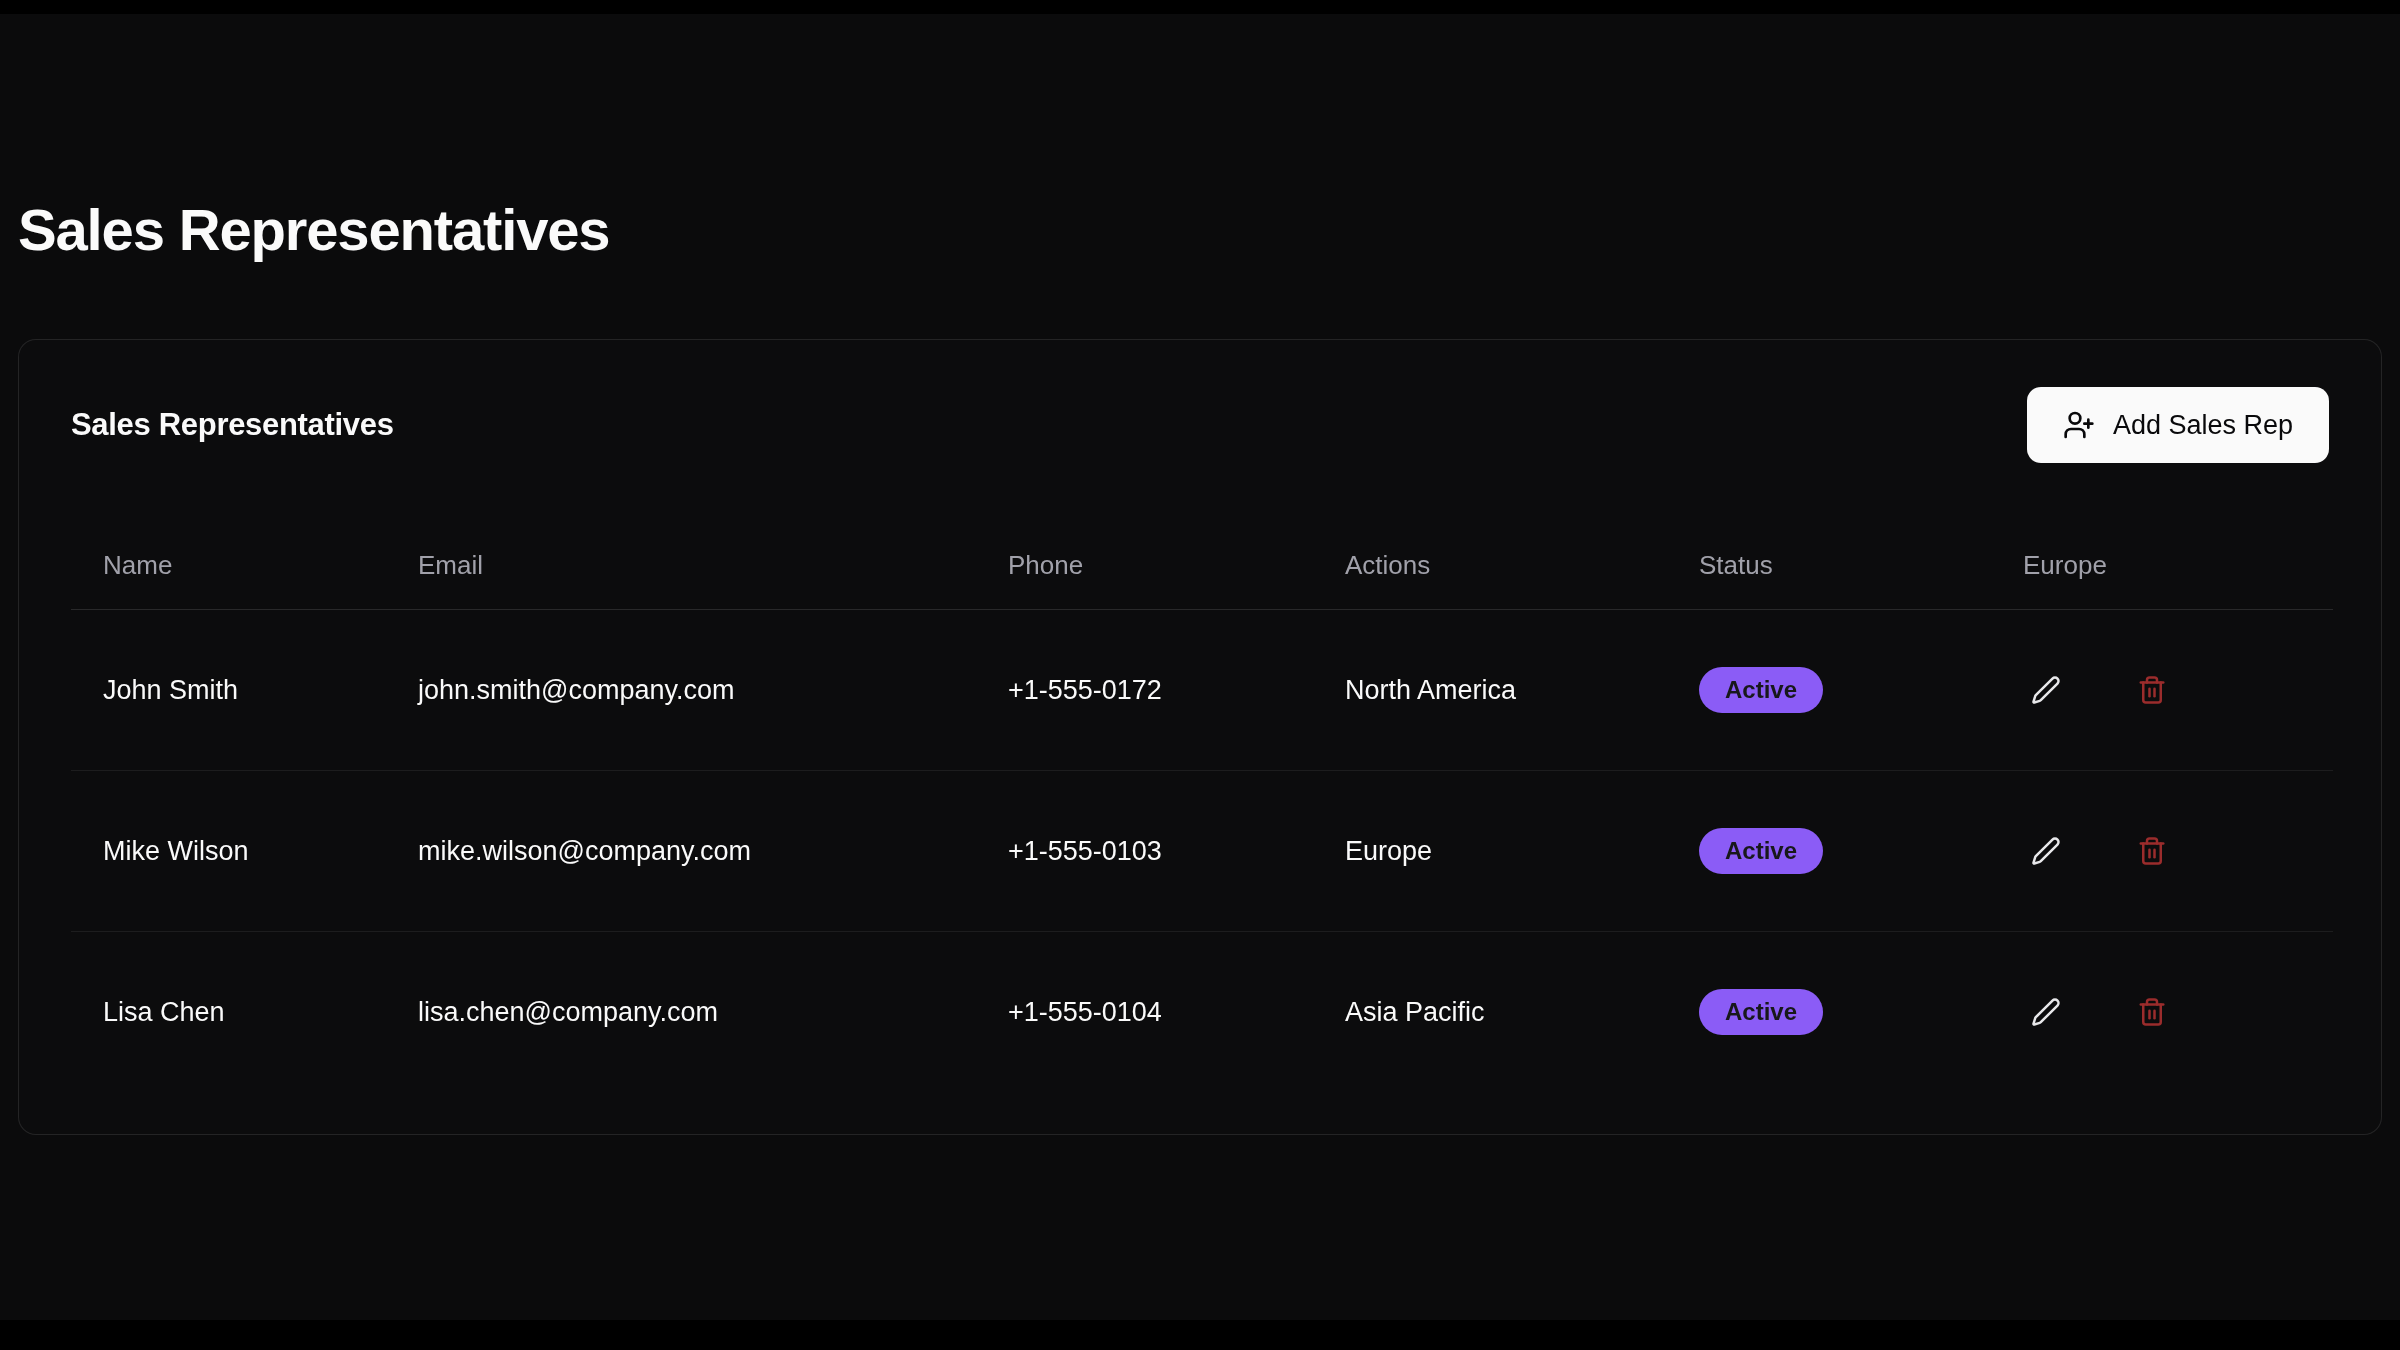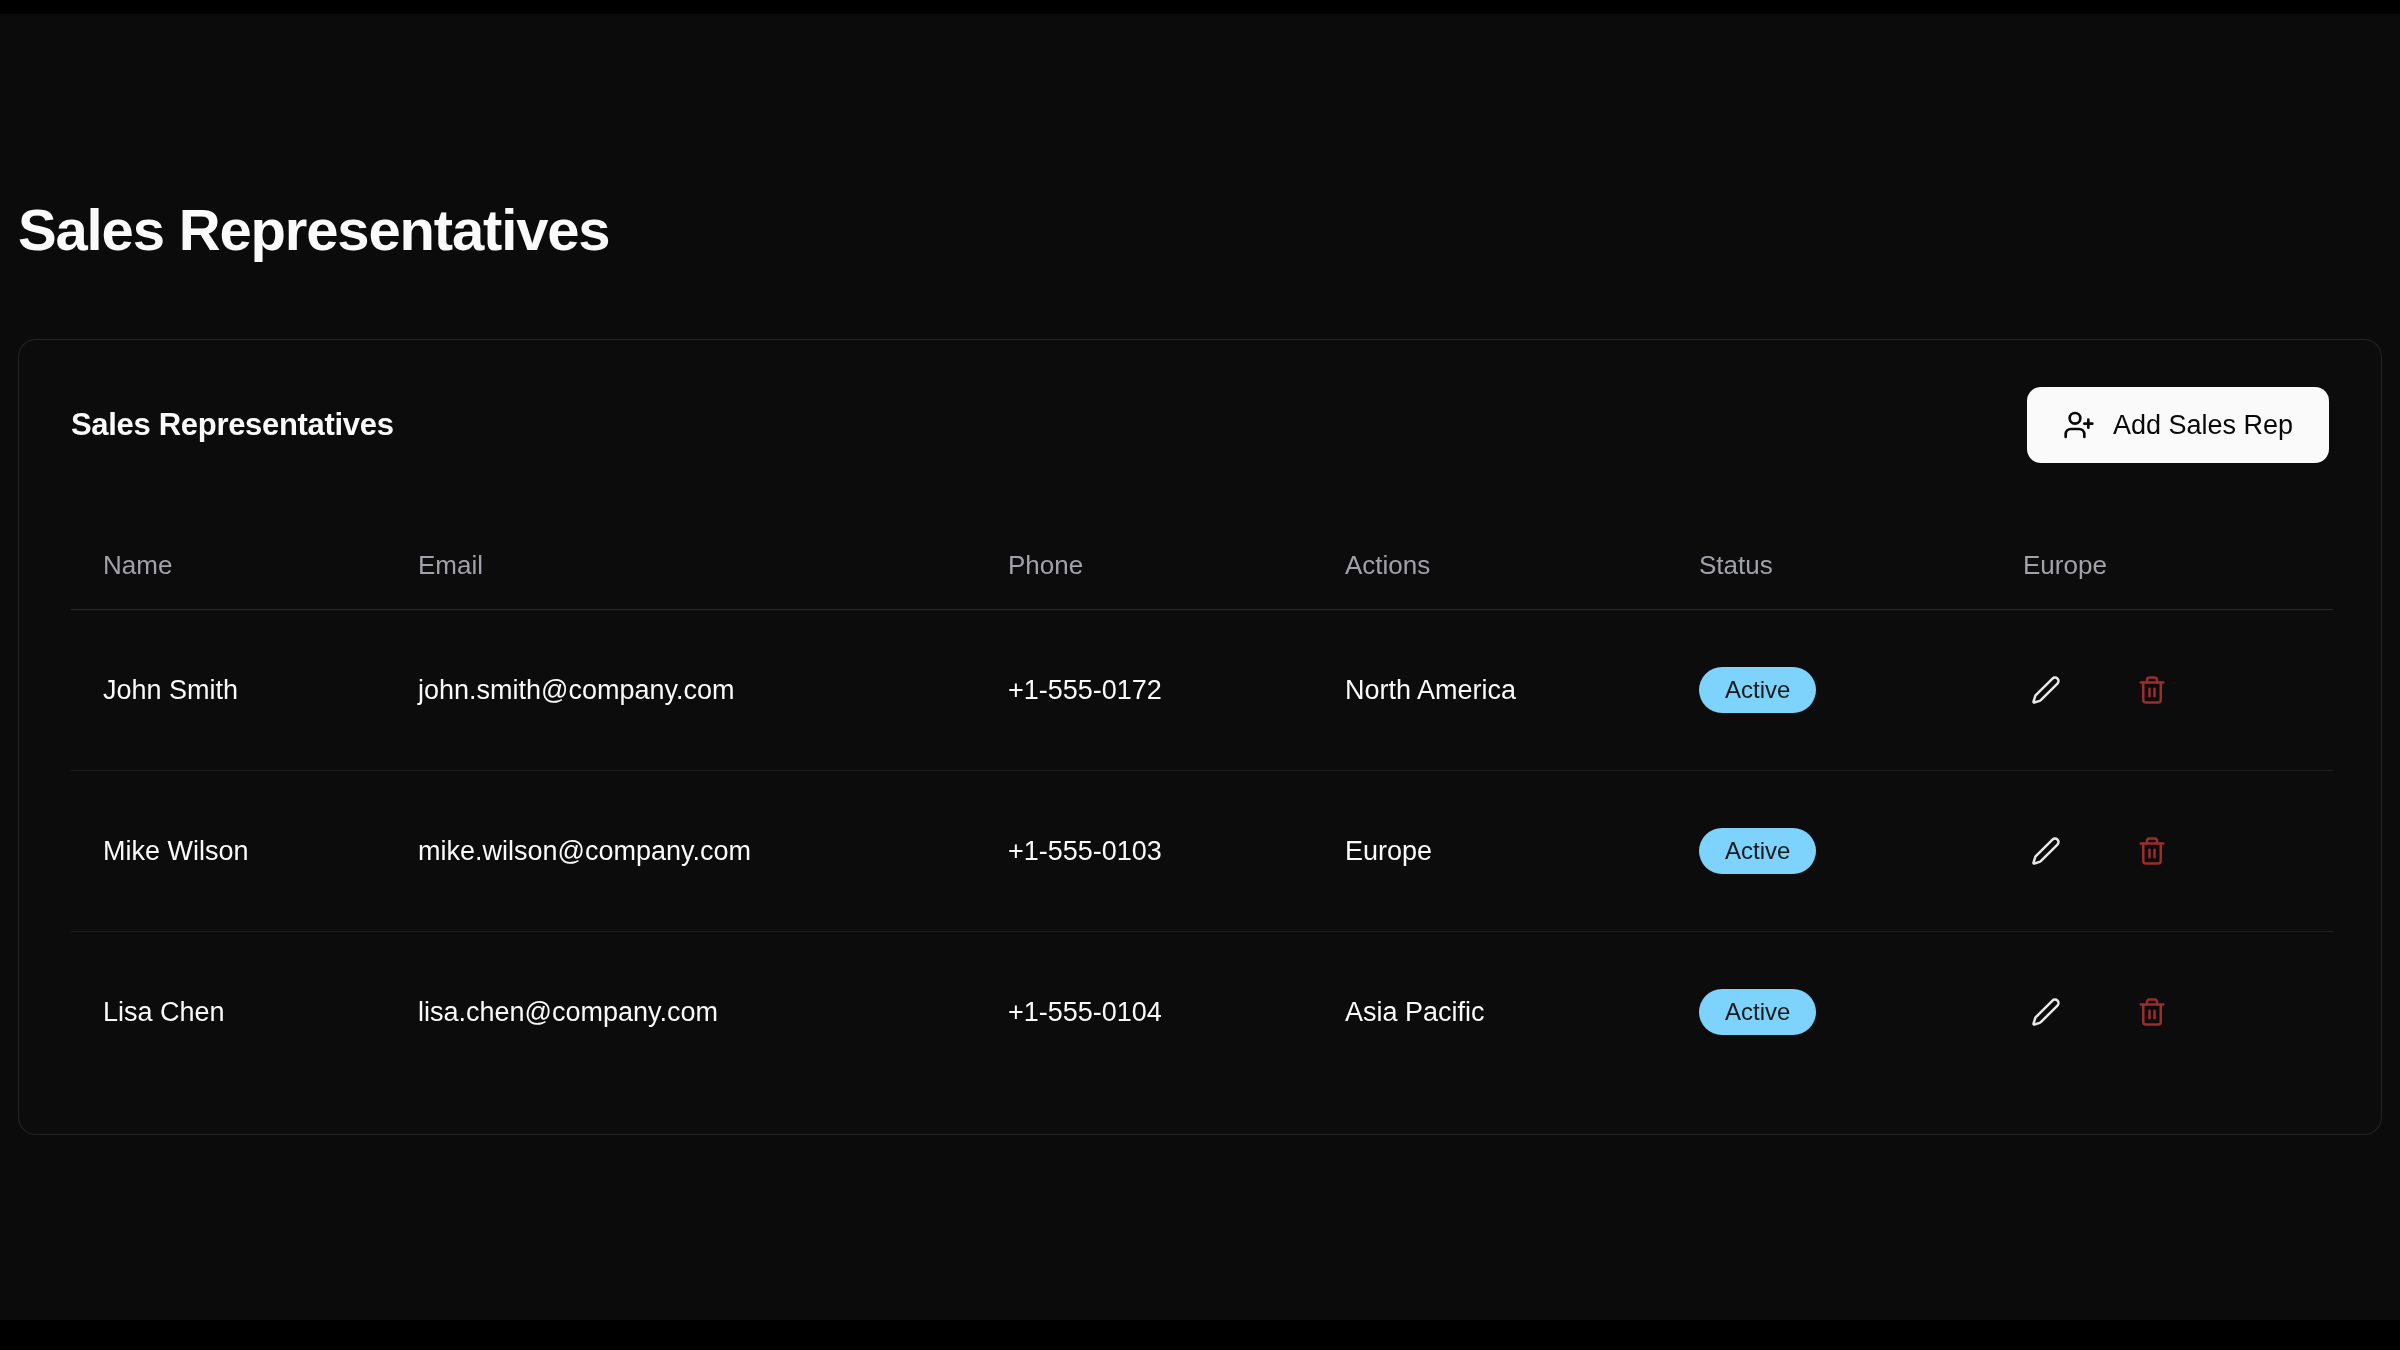--- a/index.html
+++ b/index.html
@@ -85,24 +85,24 @@
     border-bottom: 1.5px solid rgba(255,255,255,0.07);
     vertical-align: middle;
   }
   tbody tr:last-child td { border-bottom: none; }
   td.col-name { font-weight: 500; }
 
   .badge {
     display: inline-flex;
     align-items: center;
     justify-content: center;
-    background: #7dd3fc;
+    background: #8b5cf6;
     color: #18181b;
     font-size: 24px;
-    font-weight: 400;
+    font-weight: 700;
     line-height: 1;
     padding: 11px 26px;
     border-radius: 999px;
     text-align: right;
   }
 
   .actions-cell { white-space: nowrap; }
   .icon-btn {
     display: inline-flex;
     align-items: center;

